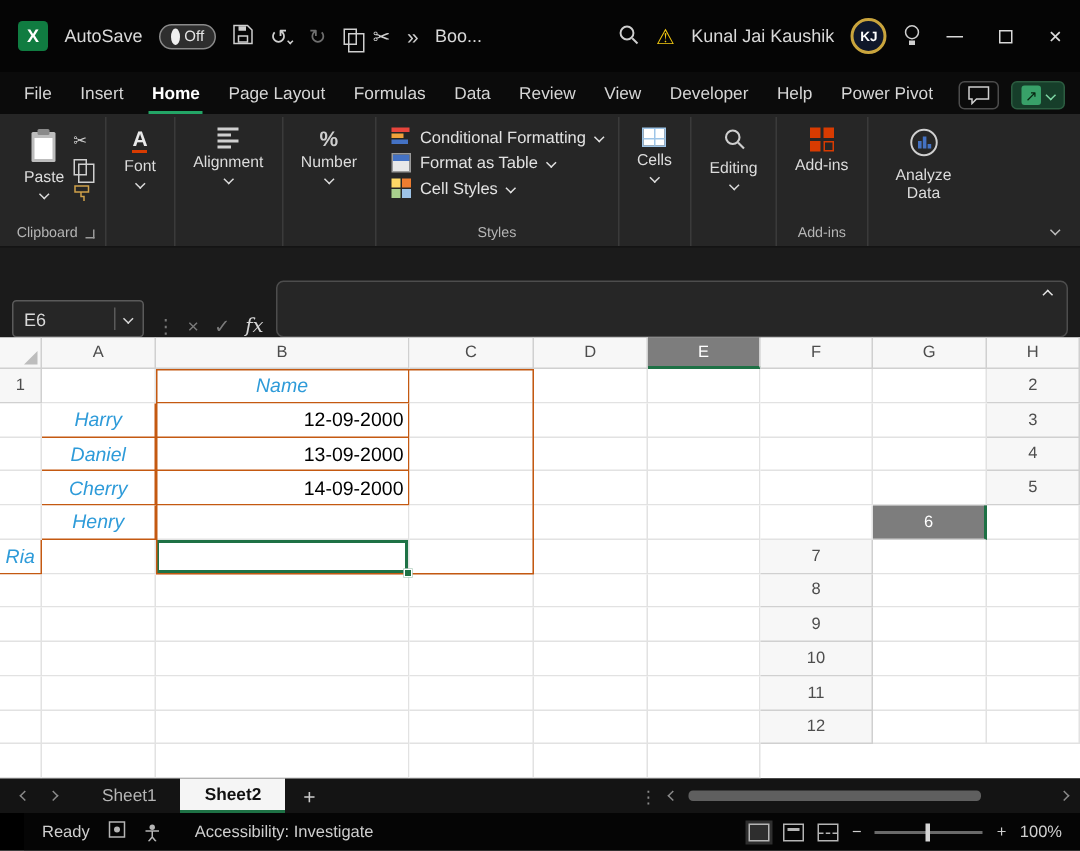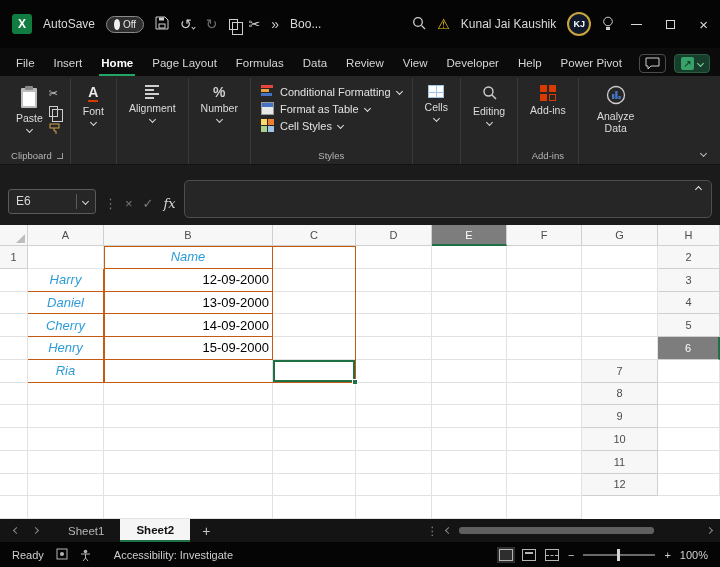--- a/index.html
+++ b/index.html
@@ -72,21 +72,21 @@
     linear-gradient(#fff,#fff); position:relative; }
   .cells-ic::after { content:""; position:absolute; left:7px; top:0; bottom:0; width:1px; background:#9ec5e8; }
   .cells-ic::before { content:""; position:absolute; top:6px; left:0; right:0; height:1px; background:#9ec5e8; }
   .addins-ic { width:16px; height:16px; display:grid; grid-template-columns:7px 7px; grid-template-rows:7px 7px; gap:2px; }
   .addins-ic i { background:#d83b01; }
   .addins-ic i.out { background:none; border:1.5px solid #d83b01; }
   .ribbon-collapse { position:absolute; right:14px; bottom:8px; color:#bdbdbd; }
 
   
   .fxbar { position:absolute; top:165px; left:0; right:0; height:60px; background:#1b1b1b;
-    display:flex; align-items:center; gap:8px; padding:7px 8px 0; color:#d9d9d9; }
+    display:flex; align-items:flex-end; gap:8px; padding:7px 8px 0; color:#d9d9d9; }
   .namebox { width:88px; height:25px; margin-top:5px; background:#262626; border:1px solid #5a5a5a;
     border-radius:3px; display:flex; align-items:center; padding:0 7px; font-size:12px; gap:6px; }
   .nb-sep { margin-left:auto; width:1px; height:15px; background:#5a5a5a; }
   .fx-dots { color:#777; margin-top:9px; font-size:13px; }
   .fxicons { display:flex; align-items:center; gap:10px; margin-top:9px; }
   .fxicons .x, .fxicons .ck { color:#7a7a7a; font-size:13px; }
   .fxicons .fx { font-family:"DejaVu Serif", serif; font-style:italic; font-size:13px; color:#d5d5d5; }
   .formula-input { flex:1; height:38px; background:#262626; border:1px solid #4d4d4d; border-radius:5px;
     display:flex; align-items:flex-start; justify-content:flex-end; padding:6px 10px; font-size:12px; color:#e6e6e6; }
 
@@ -122,21 +122,21 @@
     display:flex; align-items:center; color:#b5b5b5; font-size:11.5px; }
   .nav-arrows { display:flex; gap:14px; padding:0 14px; color:#8a8a8a; }
   .stab { padding:0 16px; height:100%; display:flex; align-items:center; }
   .stab.active { background:#f5f5f5; color:#111; font-weight:bold; border-bottom:2px solid #1e7145; }
   .addsheet { padding:0 12px; font-size:14px; color:#c9c9c9; }
   .hscroll { margin-left:auto; display:flex; align-items:center; gap:8px; padding-right:8px; color:#8a8a8a; }
   .hs-track { width:240px; height:8px; display:flex; align-items:center; }
   .hs-thumb { width:195px; height:7px; background:#5f5f5f; border-radius:3px; }
 
   
-  .statusbar { position:absolute; top:542px; left:0; right:0; height:25px; background:#050505;
+  .statusbar { position:absolute; top:542px; left:16px; right:0; height:25px; background:#050505;
     display:flex; align-items:center; gap:12px; padding:0 12px; color:#cfcfcf; font-size:11px; }
   .sb-right { margin-left:auto; display:flex; align-items:center; gap:9px; }
   .vicon { width:14px; height:12px; border:1px solid #b5b5b5; position:relative; }
   .vicon.on { background:#2e2e2e; box-shadow:0 0 0 2px #2e2e2e; }
   .vicon.pl::after { content:""; position:absolute; left:2px; right:2px; top:2px; height:2px; background:#b5b5b5; }
   .vicon.pb::after { content:""; position:absolute; left:0; right:0; top:5px; border-top:1px dashed #b5b5b5; }
   .zoom-track { width:72px; height:2px; background:#6a6a6a; position:relative; }
   .zoom-thumb { position:absolute; left:34px; top:-5px; width:3px; height:12px; background:#d5d5d5; }
   .sb-acc { display:flex; align-items:center; gap:23px; }
 </style>
@@ -418,21 +418,20 @@
   <div class="c td">14-09-2000</div>
   <div class="c"></div>
     <div class="c"></div>
     <div class="c"></div>
     <div class="c"></div>
     <div class="c"></div>
 
   <div class="h">5</div>
   <div class="c"></div>
   <div class="c tn">Henry</div>
-  <div class="c td">15-09-2000</div>
   <div class="c"></div>
     <div class="c"></div>
     <div class="c"></div>
     <div class="c"></div>
     <div class="c"></div>
 
   <div class="h sel rowsel">6</div>
   <div class="c"></div>
   <div class="c tn">Ria</div>
   <div class="c"></div>

